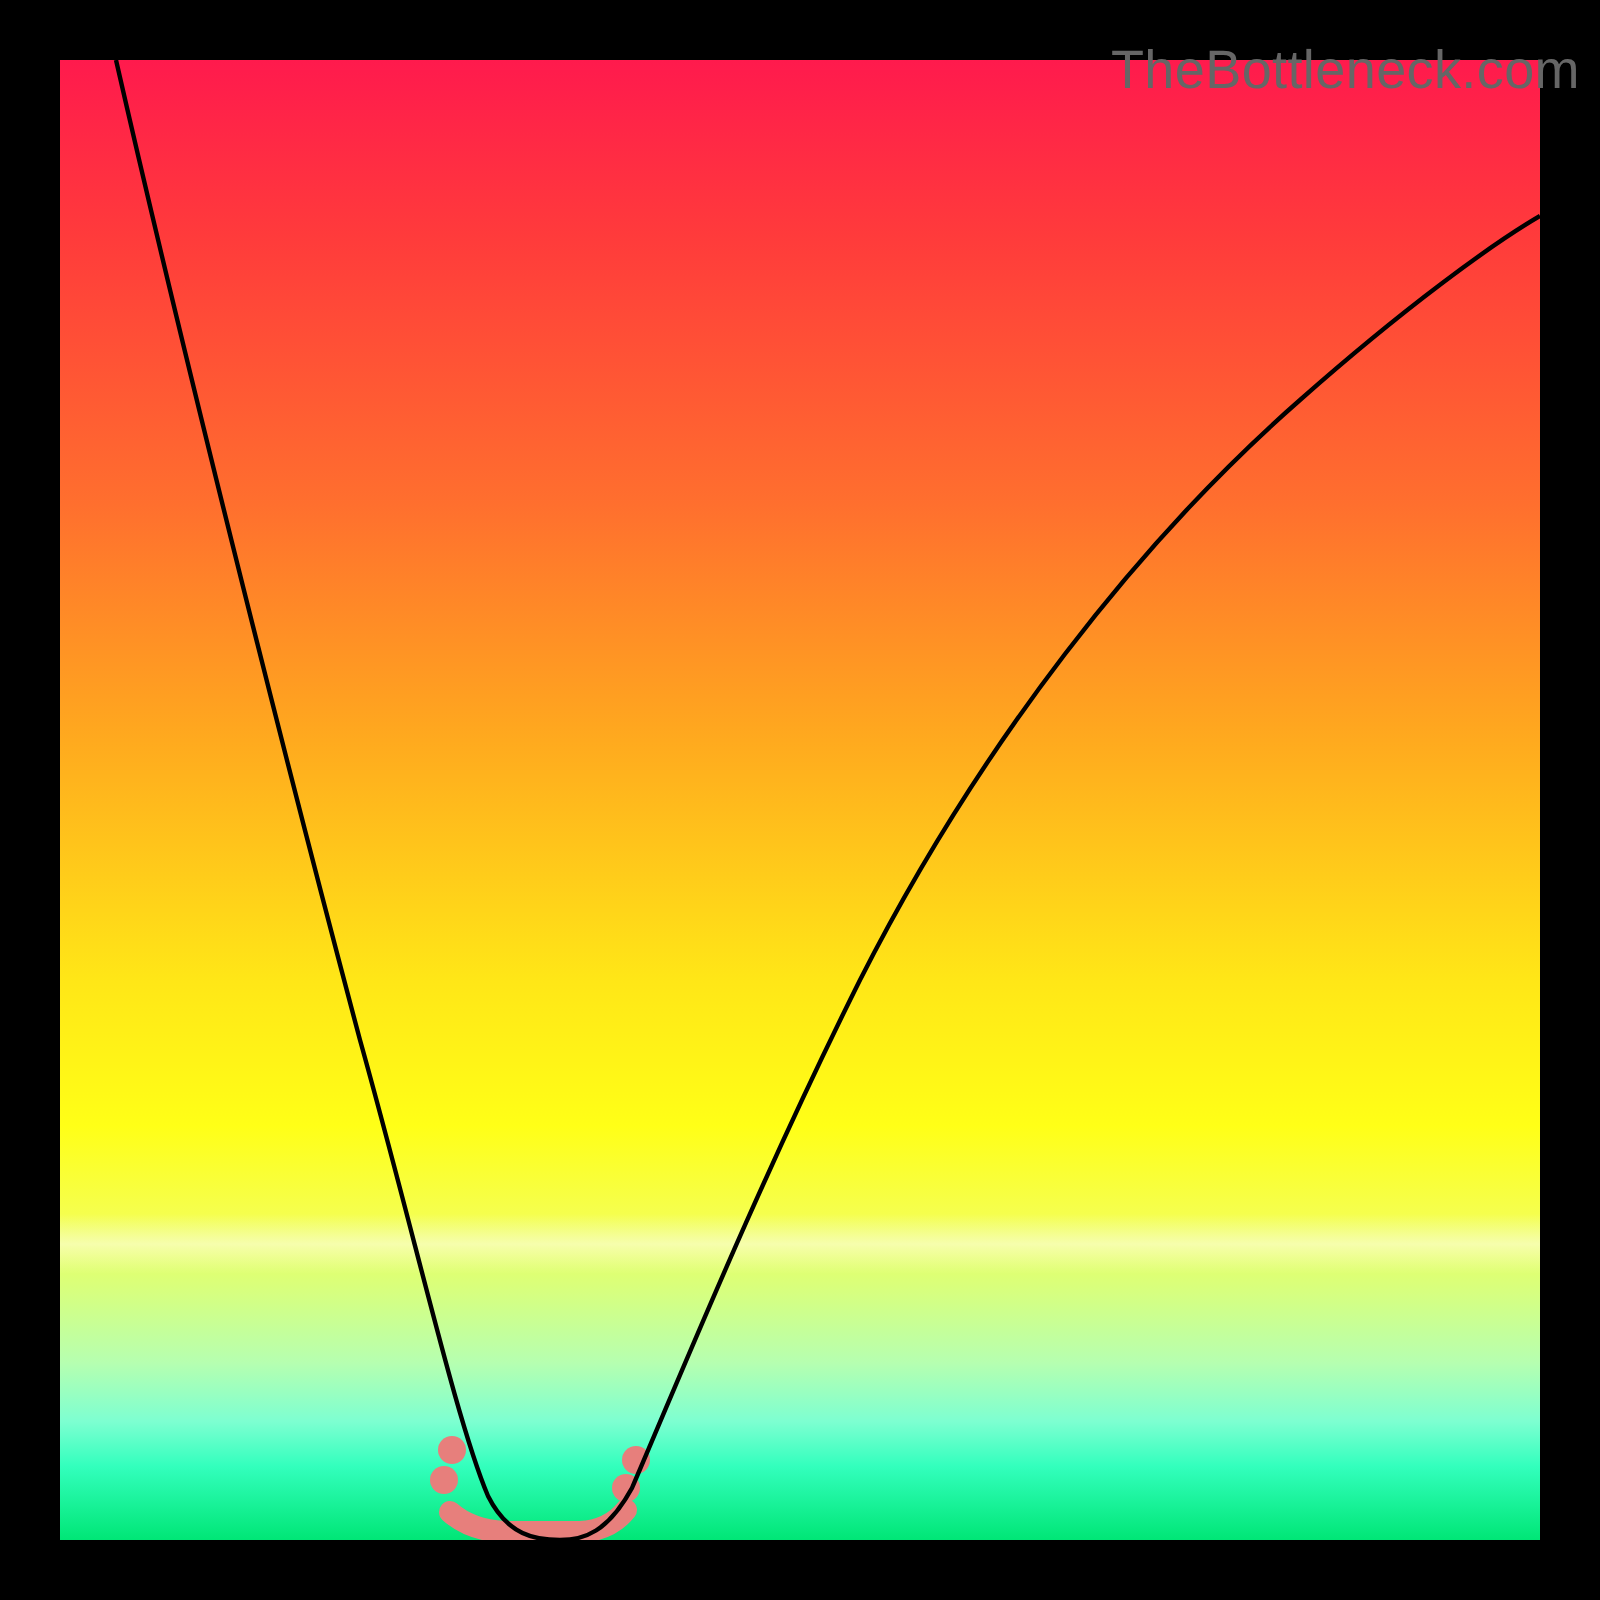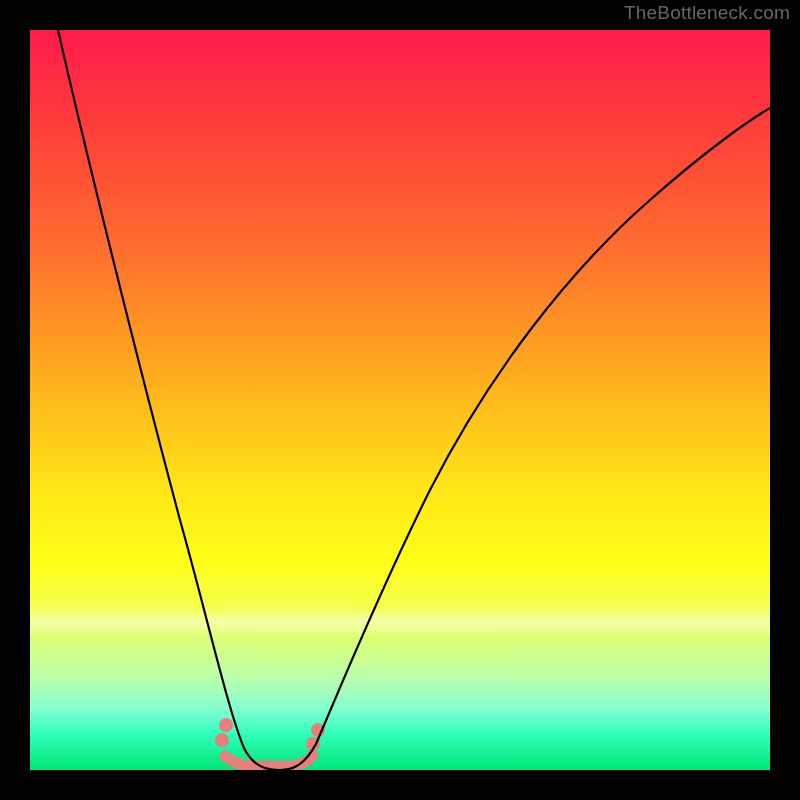--- a/index.html
+++ b/index.html
@@ -46,24 +46,24 @@
   .band1 {
     position: absolute;
     left: 0; right: 0;
     top: 78%;
     height: 4%;
     background: linear-gradient(to bottom, rgba(255,255,100,0) 0%, #fffde0 50%, rgba(255,255,200,0) 100%);
     opacity: 0.6;
   }
   .watermark {
     position: absolute;
-    top: 2px;
+    top: 20px;
     right: 10px;
     color: #666;
-    font-size: 19px;
+    font-size: 27px;
     font-weight: 400;
     letter-spacing: 0.2px;
     z-index: 5;
   }
   svg.curve {
     position: absolute;
     left: 0; top: 0;
     width: 100%; height: 100%;
   }
   .curve path.main {

